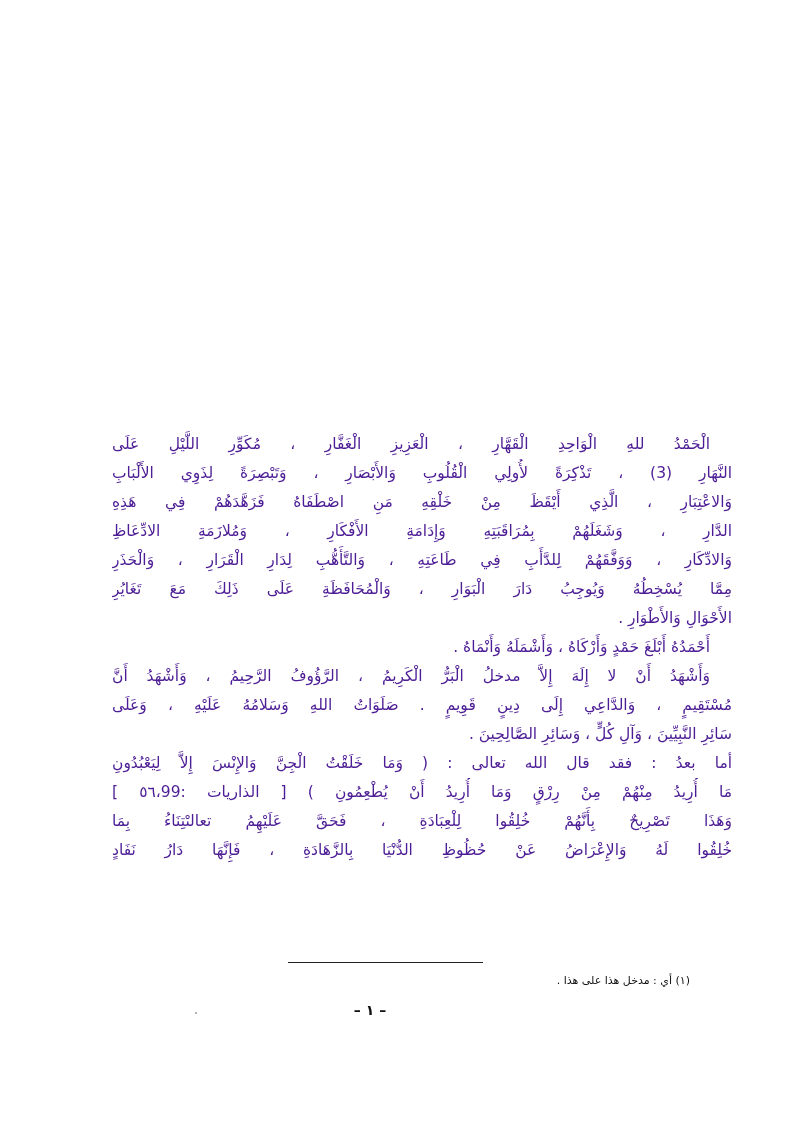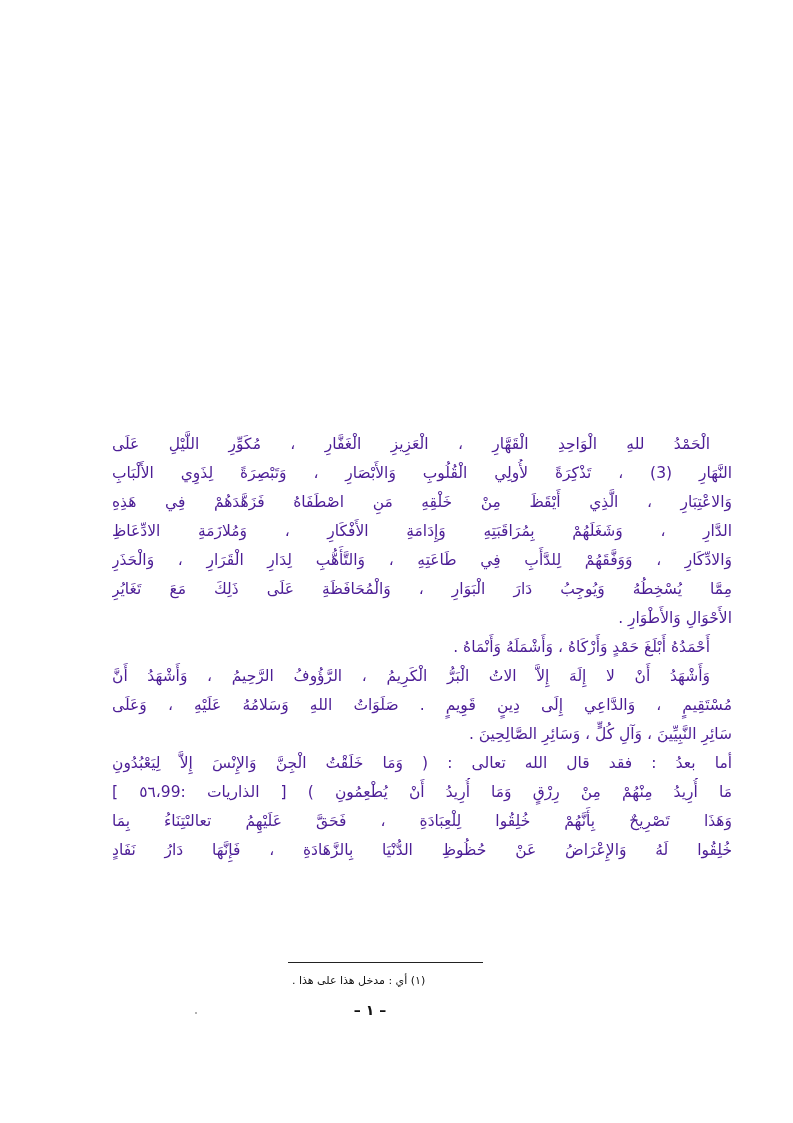--- a/index.html
+++ b/index.html
@@ -22,22 +22,22 @@
       color: #4c1d95;
     }
     .line { display: block; white-space: nowrap; overflow: hidden; height: 29px; text-align-last: justify; text-align: justify; }
     .line.last { text-align-last: right; }
     .line.indent { padding-right: 22px; }
     .rule {
       position: absolute; left: 288px; top: 962px; width: 195px; height: 0;
       border-top: 1px solid #222;
     }
     .footnote {
-      position: absolute; left: 292px; top: 972px; width: 390px;
-      direction: rtl; text-align: left;
+      position: absolute; left: 300px; top: 972px; width: 390px;
+      direction: rtl; text-align: right;
       font-family: "DejaVu Sans", sans-serif; font-size: 11px; line-height: 18px; color: #111;
     }
     .page-number {
       position: absolute; left: 330px; top: 1002px; width: 80px;
       text-align: center; direction: rtl;
       font-family: "DejaVu Sans", sans-serif; font-size: 14px; font-weight: bold; color: #111;
     }
     .speck { position: absolute; width: 2px; height: 2px; background: #999; border-radius: 1px; }
   </style>
 </head>
@@ -53,21 +53,21 @@
       <span class="line">وَالاعْتِبَارِ ، الَّذِي أَيْقَظَ مِنْ خَلْقِهِ مَنِ اصْطَفَاهُ فَزَهَّدَهُمْ فِي هَذِهِ</span>
       <span class="line">الدَّارِ ، وَشَغَلَهُمْ بِمُرَاقَبَتِهِ وَإِدَامَةِ الأَفْكَارِ ، وَمُلازَمَةِ الادِّعَاظِ</span>
       <span class="line">وَالادِّكَارِ ، وَوَفَّقَهُمْ لِلدَّأَبِ فِي طَاعَتِهِ ، وَالتَّأَهُّبِ لِدَارِ الْقَرَارِ ، وَالْحَذَرِ</span>
       <span class="line">مِمَّا يُسْخِطُهُ وَيُوجِبُ دَارَ الْبَوَارِ ، وَالْمُحَافَظَةِ عَلَى ذَلِكَ مَعَ تَغَايُرِ</span>
       <span class="line last">الأَحْوَالِ وَالأَطْوَارِ .</span>
     </div>
     <div>
       <span class="line last indent">أَحْمَدُهُ أَبْلَغَ حَمْدٍ وَأَزْكَاهُ ، وَأَشْمَلَهُ وَأَنْمَاهُ .</span>
     </div>
     <div>
-      <span class="line indent">وَأَشْهَدُ أَنْ لا إِلَهَ إِلاَّ الاتُ الْبَرُّ الْكَرِيمُ ، الرَّؤُوفُ الرَّحِيمُ ، وَأَشْهَدُ أَنَّ</span>
+      <span class="line indent">وَأَشْهَدُ أَنْ لا إِلَهَ إِلاَّ مدخلُ الْبَرُّ الْكَرِيمُ ، الرَّؤُوفُ الرَّحِيمُ ، وَأَشْهَدُ أَنَّ</span>
       <span class="line">مُسْتَقِيمٍ ، وَالدَّاعِي إِلَى دِينٍ قَوِيمٍ . صَلَوَاتُ اللهِ وَسَلامُهُ عَلَيْهِ ، وَعَلَى</span>
       <span class="line last">سَائِرِ النَّبِيِّينَ ، وَآلِ كُلٍّ ، وَسَائِرِ الصَّالِحِينَ .</span>
     </div>
     <div>
       <span class="line">أما بعدُ : فقد قال الله تعالى : ( وَمَا خَلَقْتُ الْجِنَّ وَالإِنْسَ إِلاَّ لِيَعْبُدُونِ</span>
       <span class="line">مَا أُرِيدُ مِنْهُمْ مِنْ رِزْقٍ وَمَا أُرِيدُ أَنْ يُطْعِمُونِ ) [ الذاريات :٥٦،99 ]</span>
       <span class="line">وَهَذَا تَصْرِيحٌ بِأَنَّهُمْ خُلِقُوا لِلْعِبَادَةِ ، فَحَقَّ عَلَيْهِمُ تعالىْتِنَاءُ بِمَا</span>
       <span class="line">خُلِقُوا لَهُ وَالإِعْرَاضُ عَنْ حُظُوظِ الدُّنْيَا بِالزَّهَادَةِ ، فَإِنَّهَا دَارُ نَفَادٍ</span>
     </div>
   </div>

